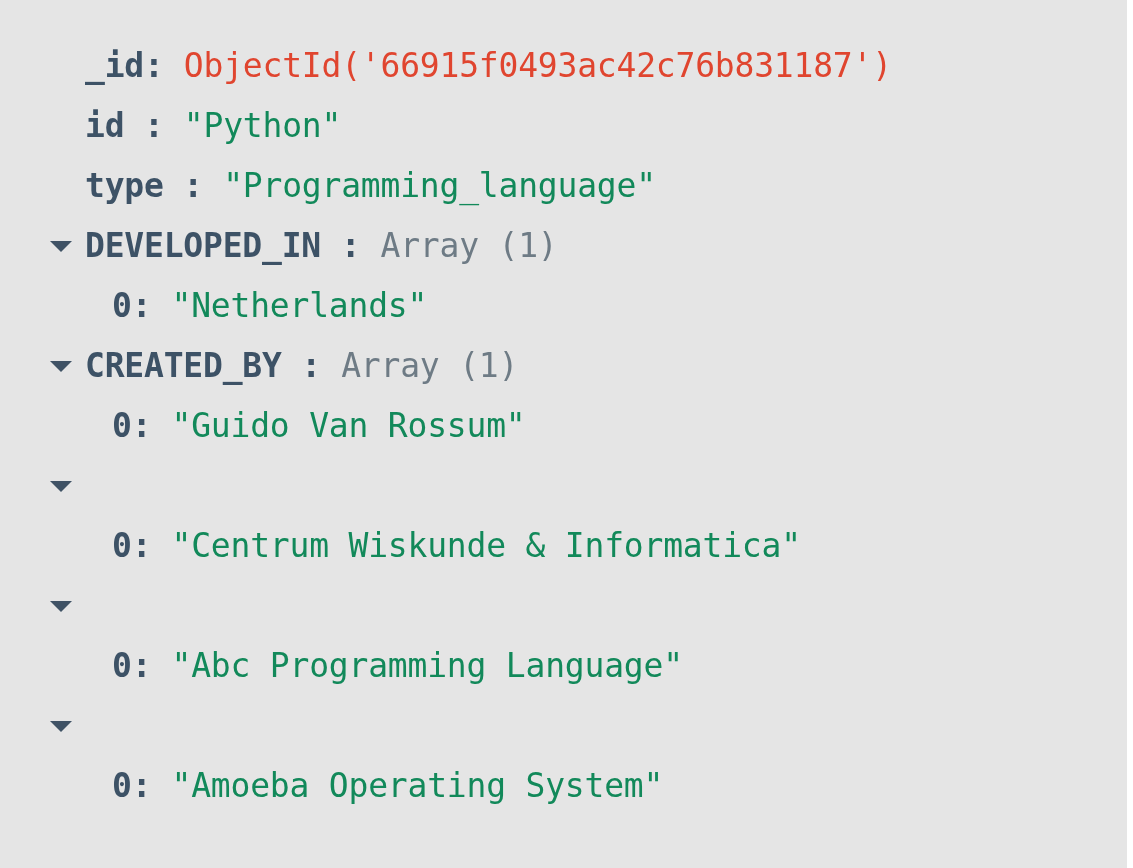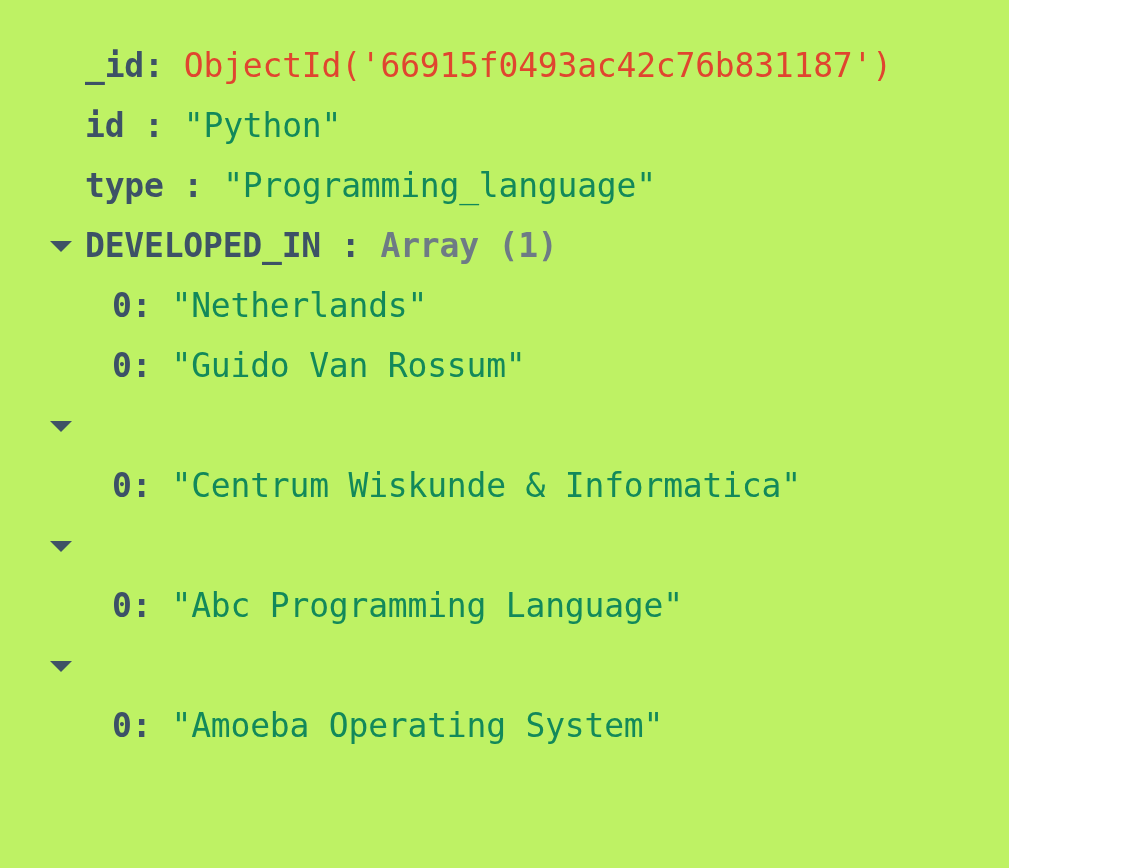--- a/index.html
+++ b/index.html
@@ -11,23 +11,23 @@
   body {
     width: 1133px;
     height: 868px;
     font-family: "DejaVu Sans Mono", "Liberation Mono", monospace;
     background: #ffffff;
     overflow: hidden;
   }
 
   #doc-viewer {
     position: relative;
-    width: 1009px;
+    width: 1127px;
     height: 868px;
-    background: #bef264;
+    background: #e5e5e5;
     padding-top: 36px;
     box-sizing: border-box;
   }
 
   .doc-row {
     position: relative;
     height: 60px;
     line-height: 60px;
     white-space: nowrap;
     font-size: 33px;
@@ -69,33 +69,34 @@
   .val-string {
     color: #12895a;
     font-weight: normal;
   }
   .val-objectid {
     color: #e0452f;
     font-weight: normal;
   }
   .val-meta {
     color: #6e7b85;
-    font-weight: bold;
+    font-weight: normal;
   }
   .sp { display: inline-block; width: 0.61em; }
 </style>
 </head>
 <body>
 
 <div id="doc-viewer">
     <div class="doc-row"><span class="row-content indent-field"><span class="key">_id</span><span class="sep">:</span><span class="sp"></span><span class="val-objectid">ObjectId('66915f0493ac42c76b831187')</span></span></div>
     <div class="doc-row"><span class="row-content indent-field"><span class="key">id</span><span class="sep"> :</span><span class="sp"></span><span class="val-string">"Python"</span></span></div>
     <div class="doc-row"><span class="row-content indent-field"><span class="key">type</span><span class="sep"> :</span><span class="sp"></span><span class="val-string">"Programming_language"</span></span></div>
     <div class="doc-row"><span class="twisty"></span><span class="row-content indent-expand"><span class="key">DEVELOPED_IN</span><span class="sep"> :</span><span class="sp"></span><span class="val-meta">Array (1)</span></span></div>
     <div class="doc-row"><span class="row-content indent-item"><span class="key-index">0</span><span class="sep">:</span><span class="sp"></span><span class="val-string">"Netherlands"</span></span></div>
+    <div class="doc-row"><span class="twisty"></span><span class="row-content indent-expand"><span class="key">CREATED_BY</span><span class="sep"> :</span><span class="sp"></span><span class="val-meta">Array (1)</span></span></div>
     <div class="doc-row"><span class="row-content indent-item"><span class="key-index">0</span><span class="sep">:</span><span class="sp"></span><span class="val-string">"Guido Van Rossum"</span></span></div>
     <div class="doc-row"><span class="twisty"></span></div>
     <div class="doc-row"><span class="row-content indent-item"><span class="key-index">0</span><span class="sep">:</span><span class="sp"></span><span class="val-string">"Centrum Wiskunde &amp; Informatica"</span></span></div>
     <div class="doc-row"><span class="twisty"></span></div>
     <div class="doc-row"><span class="row-content indent-item"><span class="key-index">0</span><span class="sep">:</span><span class="sp"></span><span class="val-string">"Abc Programming Language"</span></span></div>
     <div class="doc-row"><span class="twisty"></span></div>
     <div class="doc-row"><span class="row-content indent-item"><span class="key-index">0</span><span class="sep">:</span><span class="sp"></span><span class="val-string">"Amoeba Operating System"</span></span></div>
   </div>
 
 </body></html>

